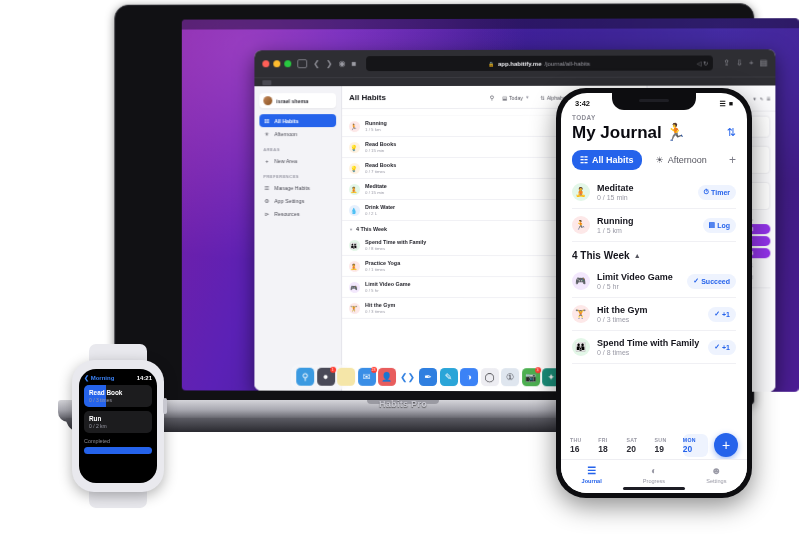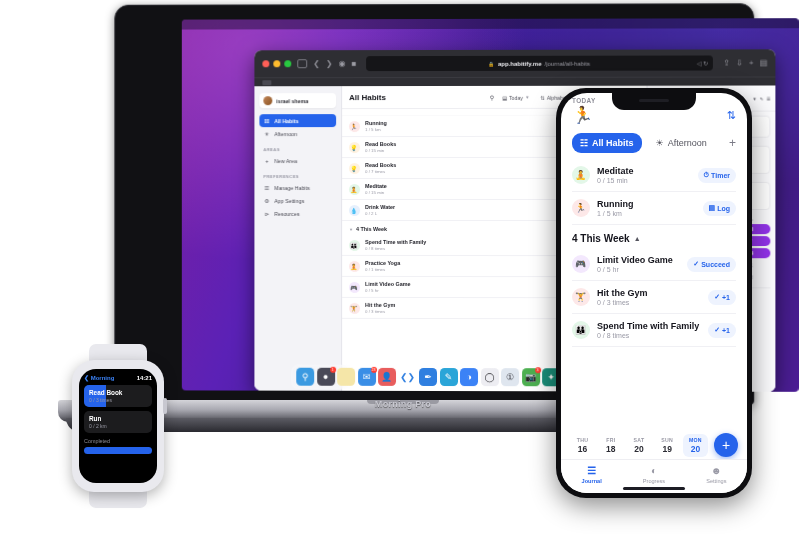--- a/index.html
+++ b/index.html
@@ -183,21 +183,21 @@
   .ph-rows{margin-top:6px;}
   .ph-row{display:flex;align-items:center;gap:7px;padding:7px 0;border-bottom:1px solid #f0f0f4;}
   .ph-ic{width:18px;height:18px;border-radius:50%;display:flex;align-items:center;justify-content:center;font-size:9px;flex:none;}
   .ph-txt{flex:1;min-width:0;}
   .ph-name{font-size:9px;font-weight:bold;color:#14141c;white-space:nowrap;}
   .ph-sub{font-size:7px;color:#9a9aa6;margin-top:1px;}
   .ph-act{font-size:7px;color:#2563eb;background:#eef3fe;border-radius:8px;padding:3.5px 6px;display:flex;align-items:center;gap:2px;font-weight:bold;white-space:nowrap;}
   .ph-grp{display:flex;align-items:center;gap:4px;font-size:10px;font-weight:bold;color:#14141c;padding:8px 0 4px;}
   .ph-grp .car{font-size:7px;color:#55555f;}
   .date-bar{position:absolute;left:0;right:0;bottom:36px;display:flex;align-items:center;gap:3px;padding:0 9px;background:linear-gradient(180deg,rgba(255,255,255,0),#fff 40%);padding-top:6px;}
-  .dcell{flex:1;text-align:center;padding:3px 0;border-radius:6px;}
+  .dcell{flex:1;padding:3px 0;border-radius:6px;}
   .dcell.sel{background:#eef3fe;}
   .d-w{font-size:5.2px;color:#9a9aa6;font-weight:bold;letter-spacing:.3px;}
   .dcell.sel .d-w{color:#2563eb;}
   .d-n{font-size:8.5px;font-weight:bold;color:#2b2b33;margin-top:1px;}
   .dcell.sel .d-n{color:#2563eb;}
   .fab{width:24px;height:24px;border-radius:50%;background:#2563eb;color:#fff;display:flex;align-items:center;justify-content:center;font-size:14px;flex:none;margin-left:3px;box-shadow:0 2px 6px rgba(37,99,235,.45);}
   .tabbar{position:absolute;left:0;right:0;bottom:0;height:34px;background:#fff;border-top:1px solid #eeeef2;display:flex;align-items:center;justify-content:space-around;padding-bottom:5px;}
   .tb{display:flex;flex-direction:column;align-items:center;gap:2px;font-size:5.6px;color:#9a9aa6;}
   .tb.active{color:#2563eb;font-weight:bold;}
   .tb .ti{font-size:10px;}
@@ -547,35 +547,43 @@
           <div class="dock-app" style="background:#fff;color:#e05252;font-size:8px;font-weight:bold">20</div>
           <div class="dock-app" style="background:#f2f2f5;color:#2b2b33;font-size:7px">Aa</div>
           <div class="dock-app" style="background:#fafafd;color:#7a7a86">╱</div>
         </div>
       </div>
     </div>
 
     <div class="laptop-base">
         <div class="base-notch"></div>
       </div>
-    <div class="base-label">Morning Pro</div>
+    <div class="base-label">Habits Pro</div>
     <div class="laptop-foot"></div>
   </div>
 
   <div class="phone">
     <div class="phone-screen">
       <div class="notch">
           <div class="spk"></div>
         </div>
 
+      <div class="st-bar">
+        <span>3:42</span>
+        <span class="st-right">
+          <span>☰</span>
+          <span>■</span>
+        </span>
+      </div>
 
       <div class="ph-body">
         <div class="ph-today">TODAY</div>
         <div class="ph-title-row">
           <div class="ph-title">
+              <span>My Journal</span>
               <span>🏃</span>
             </div>
           <span class="ph-sort">⇅</span>
         </div>
 
         <div class="ph-tabs">
           <div class="ph-tab active">
             <span>☷</span>
             <span>All Habits</span>
           </div>

